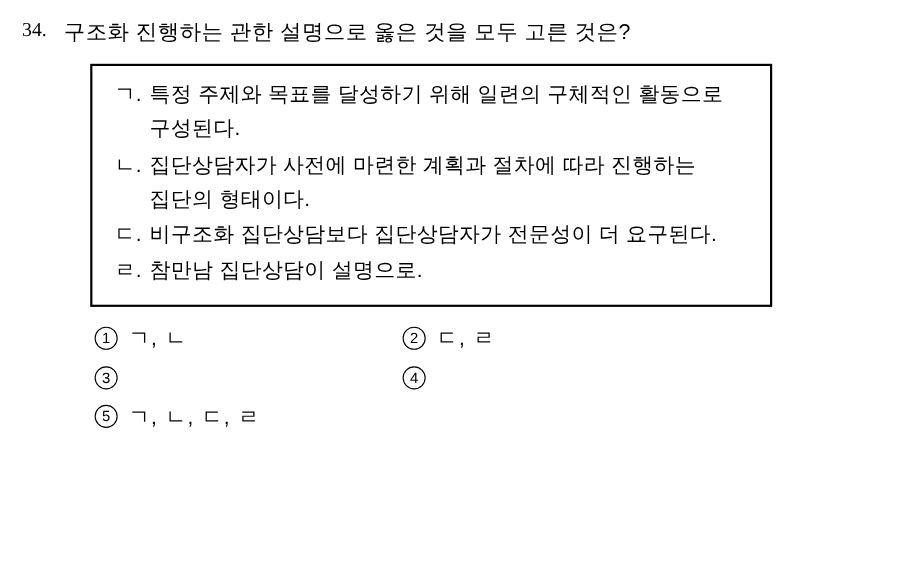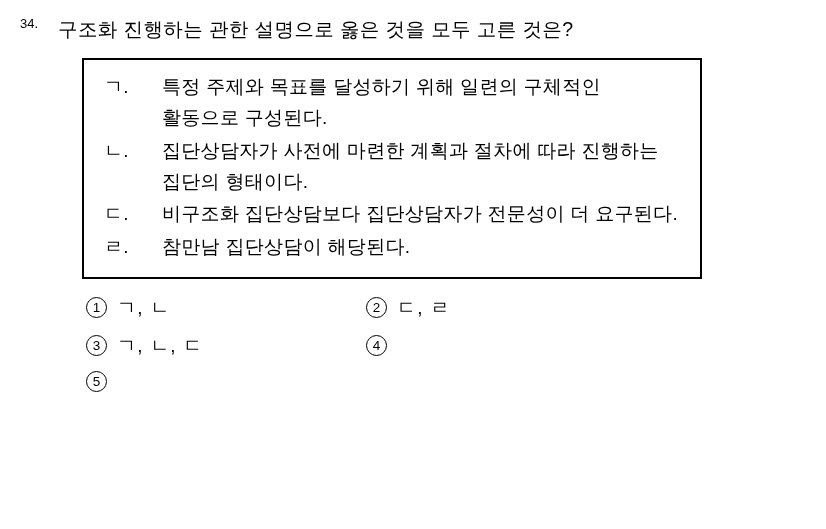--- a/index.html
+++ b/index.html
@@ -25,22 +25,23 @@
   .question {
     display: flex;
     align-items: flex-start;
     font-size: 19.5px;
     line-height: 1.55;
     letter-spacing: 0.4px;
   }
   .q-number {
     flex: 0 0 auto;
     width: 38px;
-    font-size: 13px;
+    font-size: 18px;
     letter-spacing: 0px;
+    font-family: Liberation Serif, serif;
   }
   .q-text {
     flex: 1 1 auto;
     max-width: 700px;
     word-break: keep-all;
   }
   
   .box {
     margin: 14px 0 0 62px;
     width: 620px;
@@ -60,21 +61,20 @@
     margin-bottom: 0;
   }
   .box-label {
     flex: 0 0 auto;
     width: 32px;
     text-align: left;
   }
   .box-text {
     flex: 1 1 auto;
     word-break: keep-all;
-    margin-left: 26px;
   }
   
   .options {
     margin: 16px 0 0 66px;
     width: 640px;
   }
   .opt-row {
     display: flex;
     margin-bottom: 12px;
   }
@@ -121,44 +121,44 @@
     <div class="box-item">
       <span class="box-label">ㄴ.</span>
       <span class="box-text">집단상담자가 사전에 마련한 계획과 절차에 따라 진행하는 집단의 형태이다.</span>
     </div>
     <div class="box-item">
       <span class="box-label">ㄷ.</span>
       <span class="box-text">비구조화 집단상담보다 집단상담자가 전문성이 더 요구된다.</span>
     </div>
     <div class="box-item">
       <span class="box-label">ㄹ.</span>
-      <span class="box-text">참만남 집단상담이 해당된다.</span>
+      <span class="box-text">참만남 집단상담이 설명으로.</span>
     </div>
   </div>
 
   <div class="options">
     <div class="opt-row">
       <div class="opt">
         <span class="opt-num">1</span>
         <span class="opt-text">ㄱ, ㄴ</span>
       </div>
       <div class="opt">
         <span class="opt-num">2</span>
         <span class="opt-text">ㄷ, ㄹ</span>
       </div>
     </div>
     <div class="opt-row">
       <div class="opt">
         <span class="opt-num">3</span>
-        <span class="opt-text">ㄱ, ㄴ, ㄷ</span>
       </div>
       <div class="opt">
         <span class="opt-num">4</span>
       </div>
     </div>
     <div class="opt-row">
       <div class="opt">
         <span class="opt-num">5</span>
+        <span class="opt-text">ㄱ, ㄴ, ㄷ, ㄹ</span>
       </div>
     </div>
   </div>
 
 </div>
 
 </body></html>

